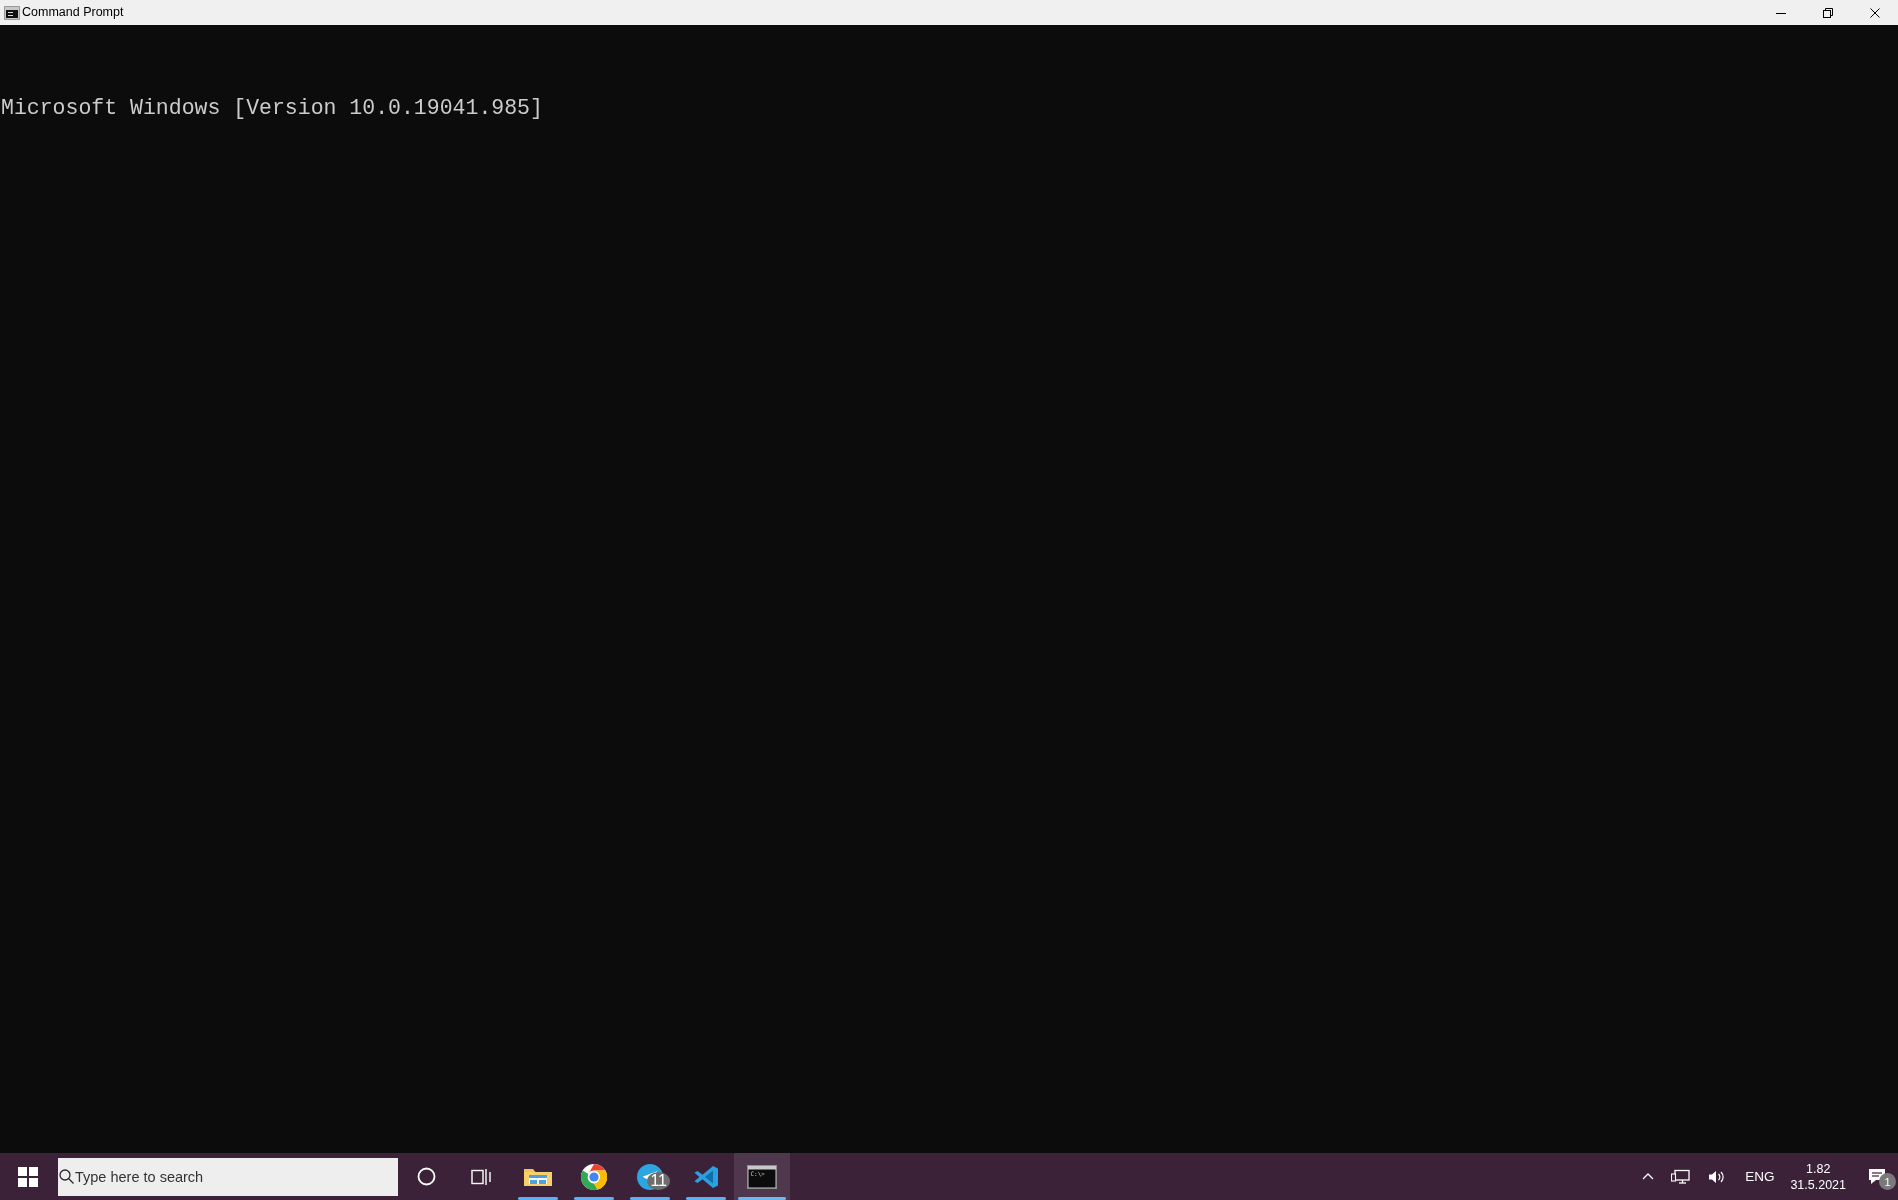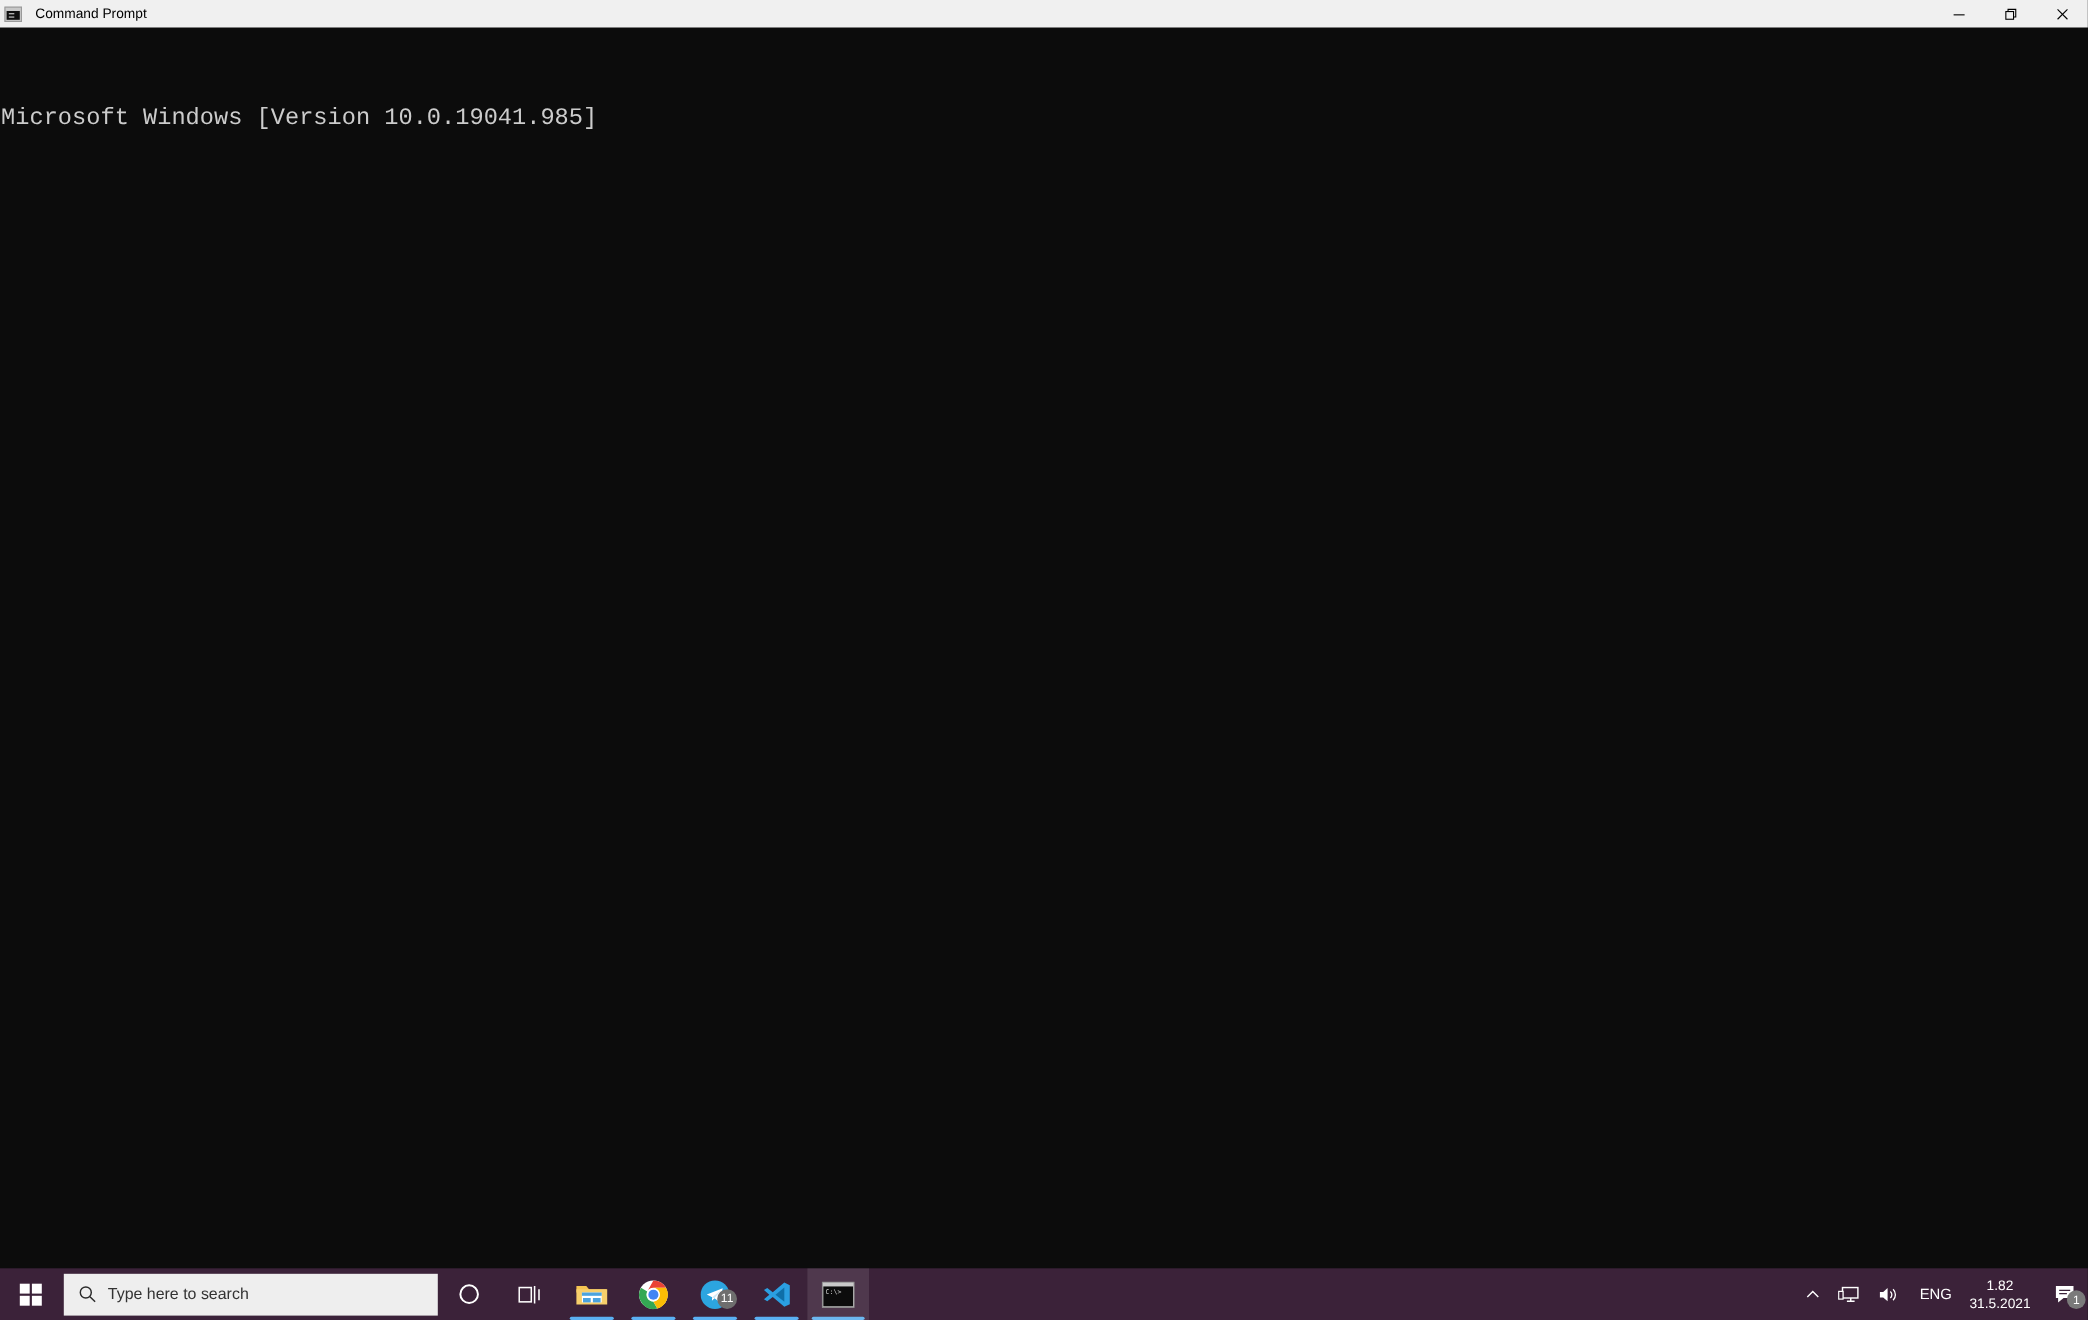--- a/index.html
+++ b/index.html
@@ -28,21 +28,21 @@
     background: #f0f0f0;
     display: flex;
     align-items: center;
     flex: 0 0 25px;
     position: relative;
   }
   #titlebar-left {
     display: flex;
     align-items: center;
     padding-left: 4px;
-    gap: 12px;
+    gap: 2px;
   }
   .tb-icon {
     width: 16px; height: 14px;
     background: #c8c8c8;
     border: 1px solid #9a9a9a;
     position: relative;
     display: block;
   }
   .tb-icon::before {
     content: "";
@@ -120,22 +120,20 @@
   }
   .win-logo span { background: #ffffff; display: block; }
 
   
   #search-box {
     width: 340px;
     height: 38px;
     background: #eeeeee;
     display: flex;
     align-items: center;
-    gap: 10px;
-    padding-left: 13px;
     margin-left: 2px;
   }
   #search-placeholder {
     font-size: 14.5px;
     color: #333333;
     white-space: nowrap;
   }
 
   
   .tb-btn {
@@ -155,21 +153,21 @@
   }
   .tb-btn.active .indicator { left: 4px; right: 4px; background: #6cb8f0; }
 
   .badge {
     position: absolute;
     right: 8px; bottom: 10px;
     min-width: 18px; height: 18px;
     border-radius: 50%;
     background: #6e6e6e;
     color: #fff;
-    font-size: 11px;
+    font-size: 16px;
     display: flex;
     align-items: center;
     justify-content: center;
     padding: 0 3px;
   }
 
   
   #tray {
     margin-left: auto;
     display: flex;

